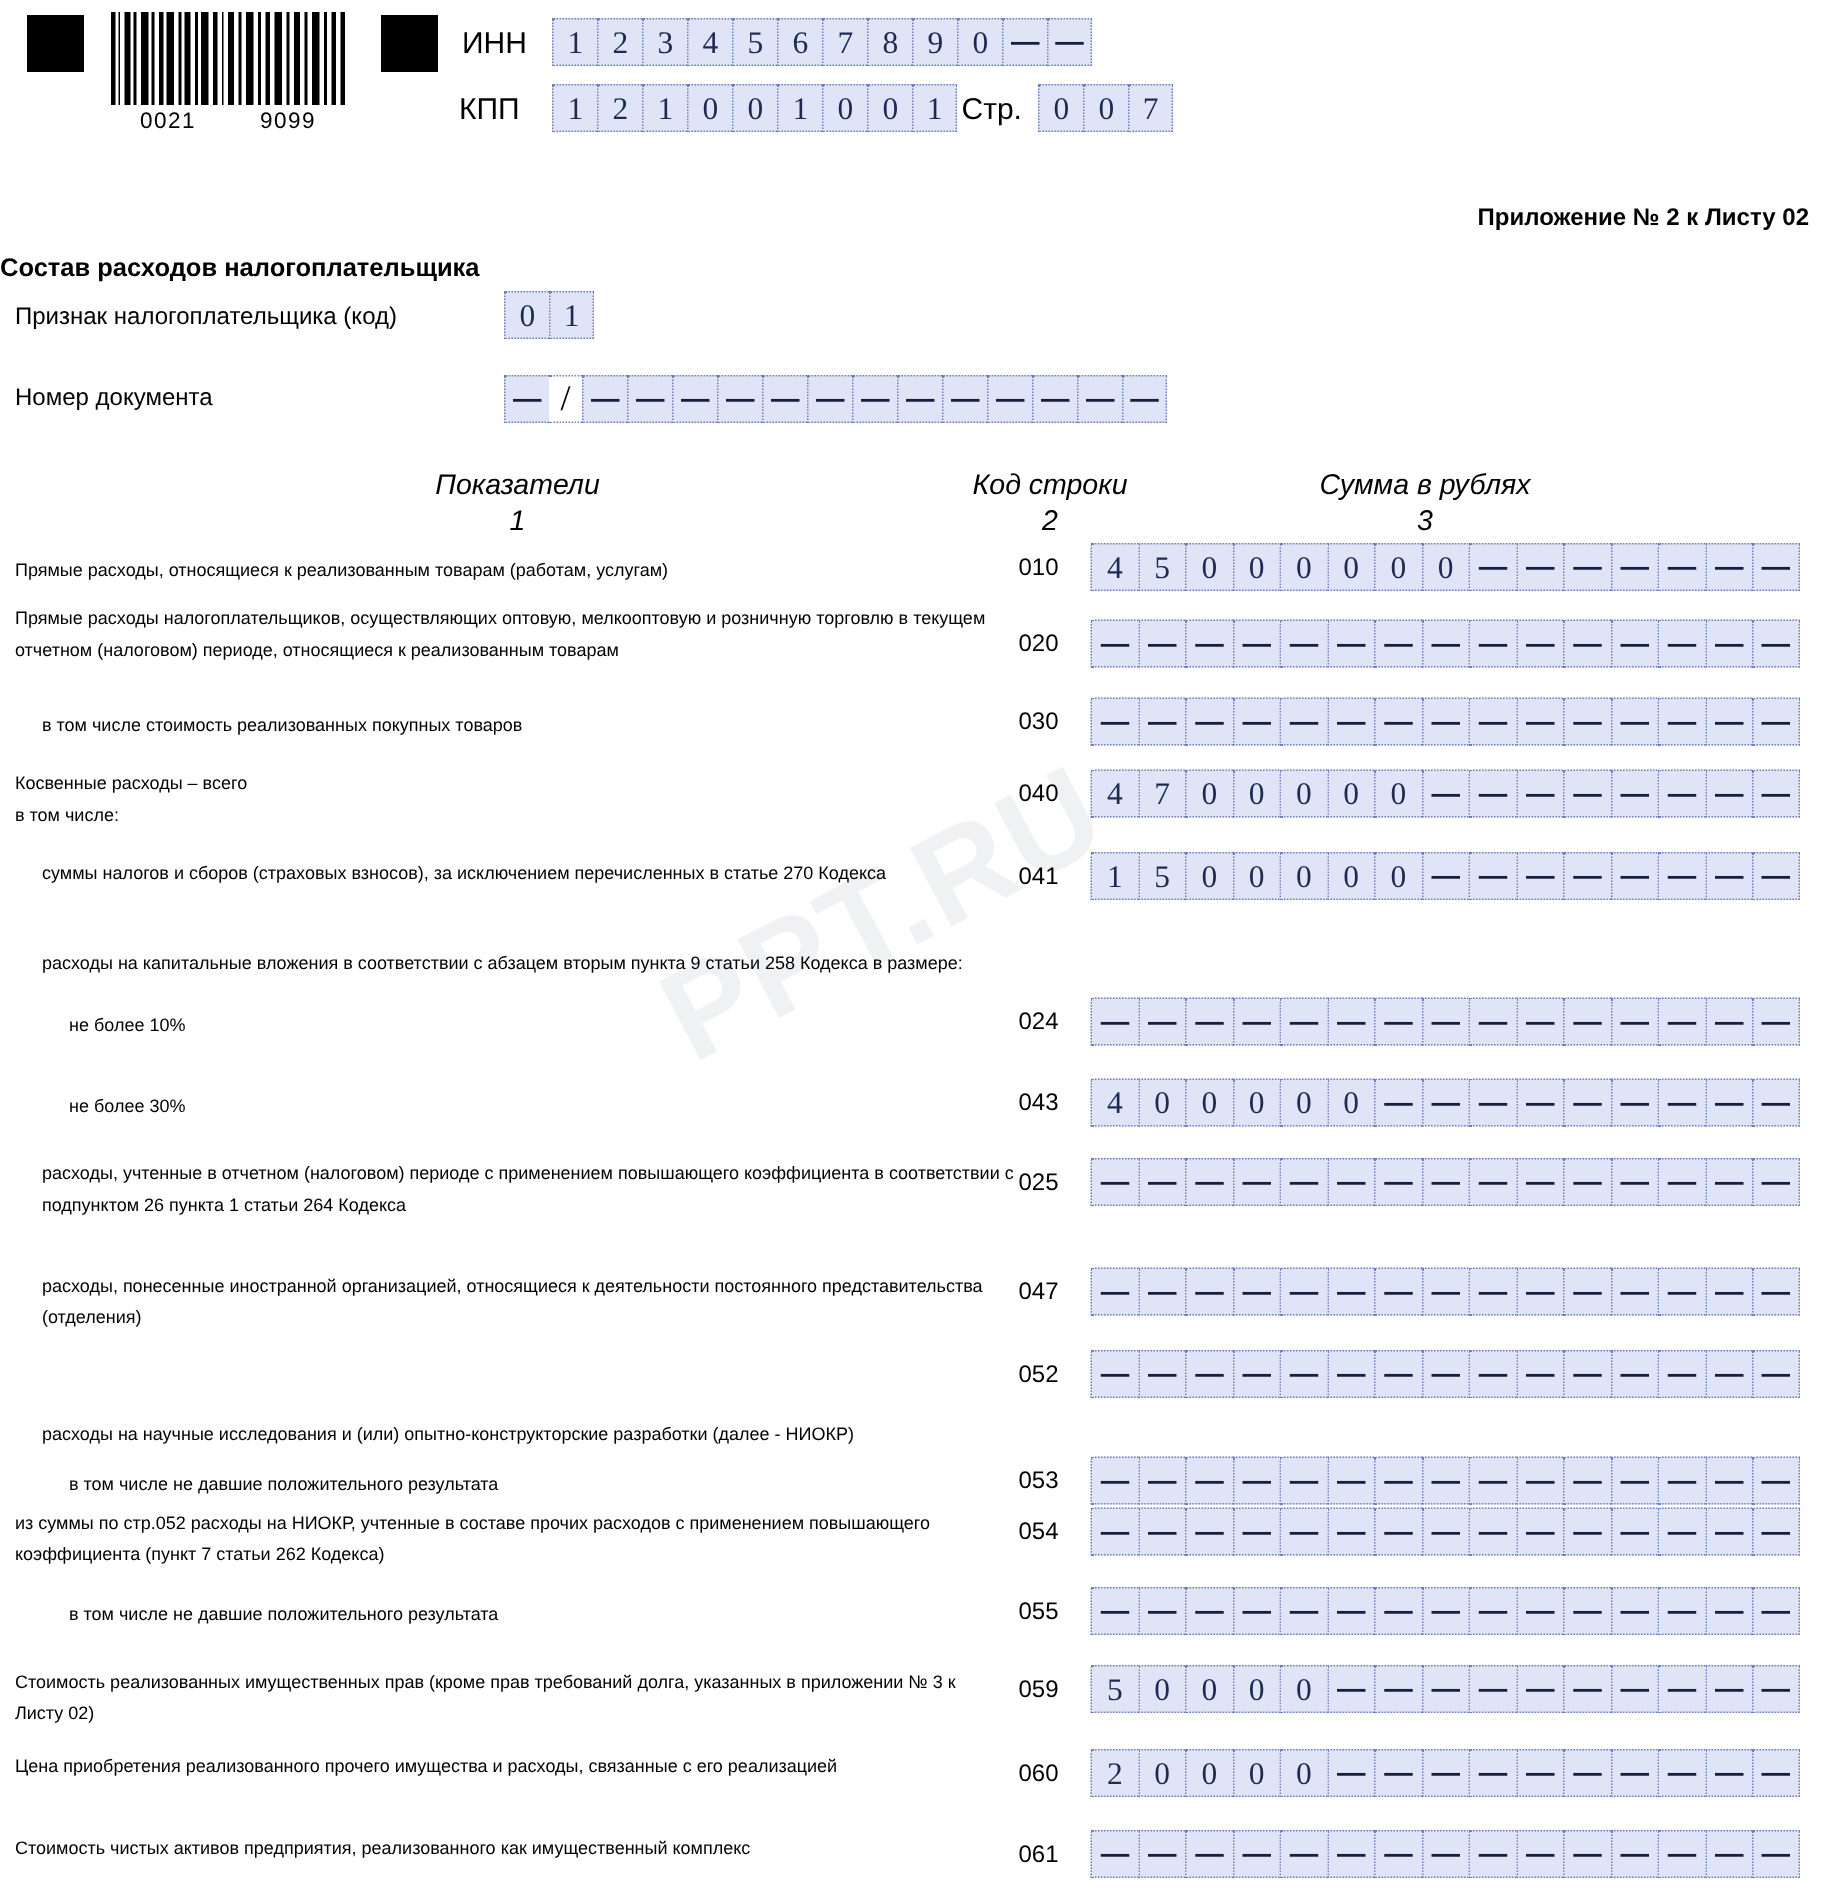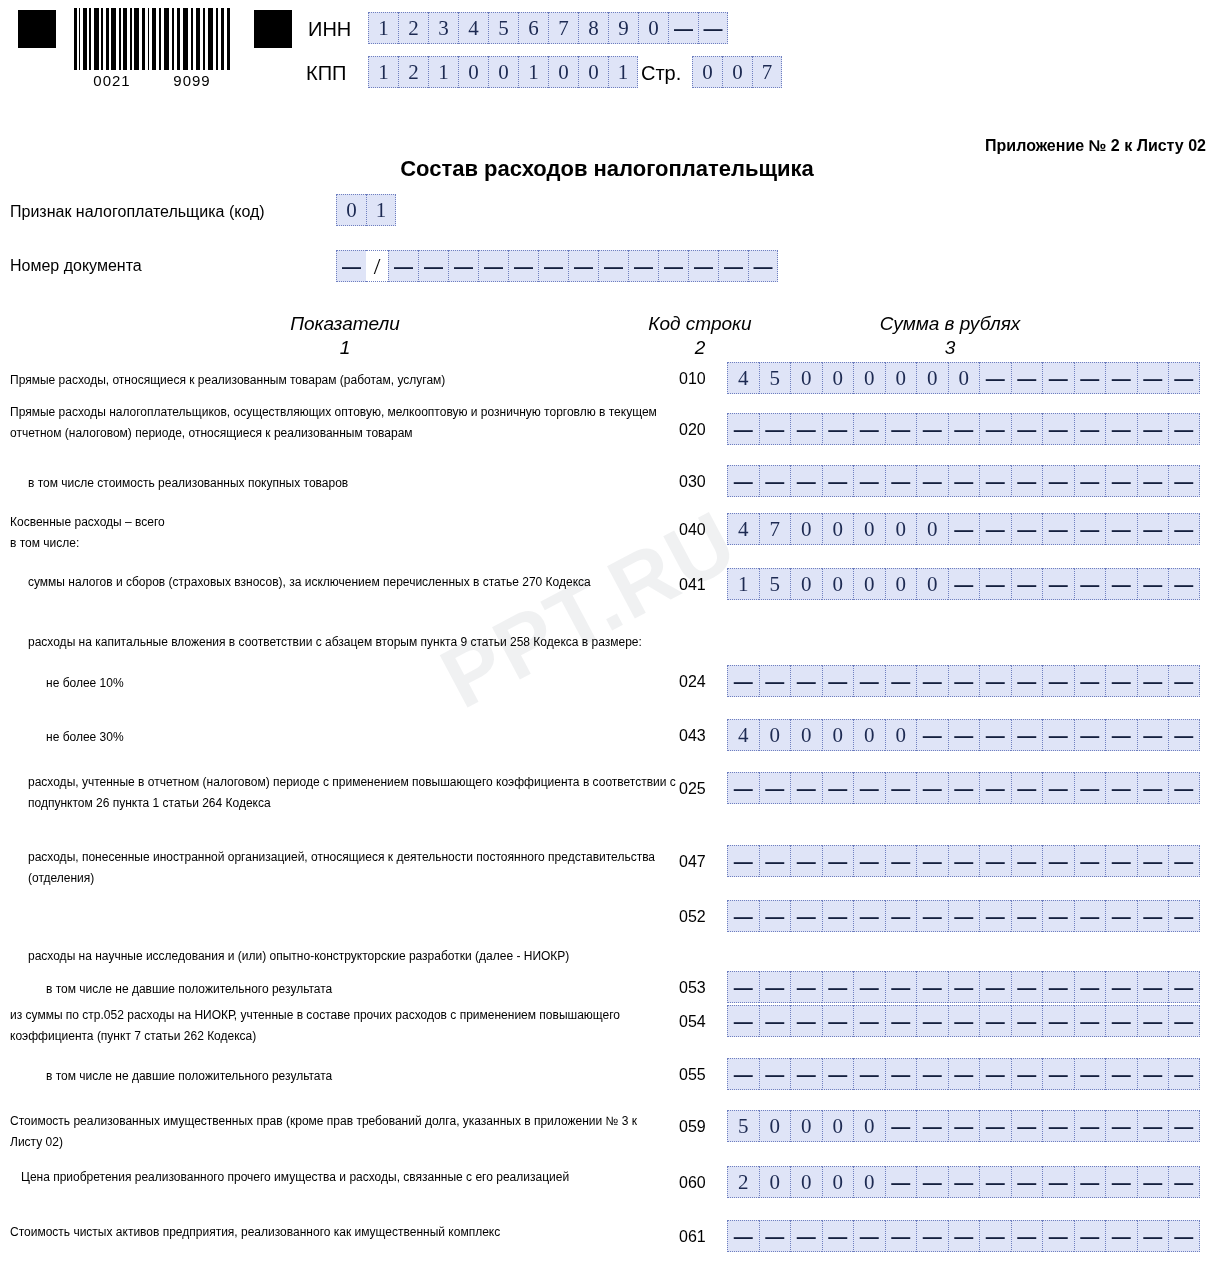--- a/index.html
+++ b/index.html
@@ -118,23 +118,23 @@
   #appendix-note {
     position: absolute;
     right: 8px;
     top: 137px;
     font-size: 16px;
     font-weight: bold;
   }
   #form-title {
     position: absolute;
     left: 0; right: 0;
-    top: 156px;
-    text-align: center;
-    font-size: 22px;
+    top: 169px;
+    text-align: left;
+    font-size: 17px;
     font-weight: bold;
   }
 
   
   #taxpayer-label {
     position: absolute; left: 10px; top: 203px; font-size: 16px;
   }
   #taxpayer-field { position: absolute; left: 336px; top: 194px; }
   #docnum-label { position: absolute; left: 10px; top: 257px; font-size: 16px; }
   #docnum-field { position: absolute; left: 336px; top: 250px; display:flex; }
@@ -594,21 +594,21 @@
         <div class="cell dash">—</div>
         <div class="cell dash">—</div>
         <div class="cell dash">—</div>
         <div class="cell dash">—</div>
         <div class="cell dash">—</div>
         <div class="cell dash">—</div>
         <div class="cell dash">—</div>
       </div>
     </div>
     <div class="row" style="top: 0px;">
-      <div class="desc" style="top: 1167px; margin-left: 11px;">Цена приобретения реализованного прочего имущества и расходы, связанные с его реализацией</div>
+      <div class="desc" style="top: 1167px;">Цена приобретения реализованного прочего имущества и расходы, связанные с его реализацией</div>
       <div class="code" style="top: 1174px;">060</div>
       <div class="valfield cellrow" style="top: 1166px;">
         <div class="cell">2</div>
         <div class="cell">0</div>
         <div class="cell">0</div>
         <div class="cell">0</div>
         <div class="cell">0</div>
         <div class="cell dash">—</div>
         <div class="cell dash">—</div>
         <div class="cell dash">—</div>

